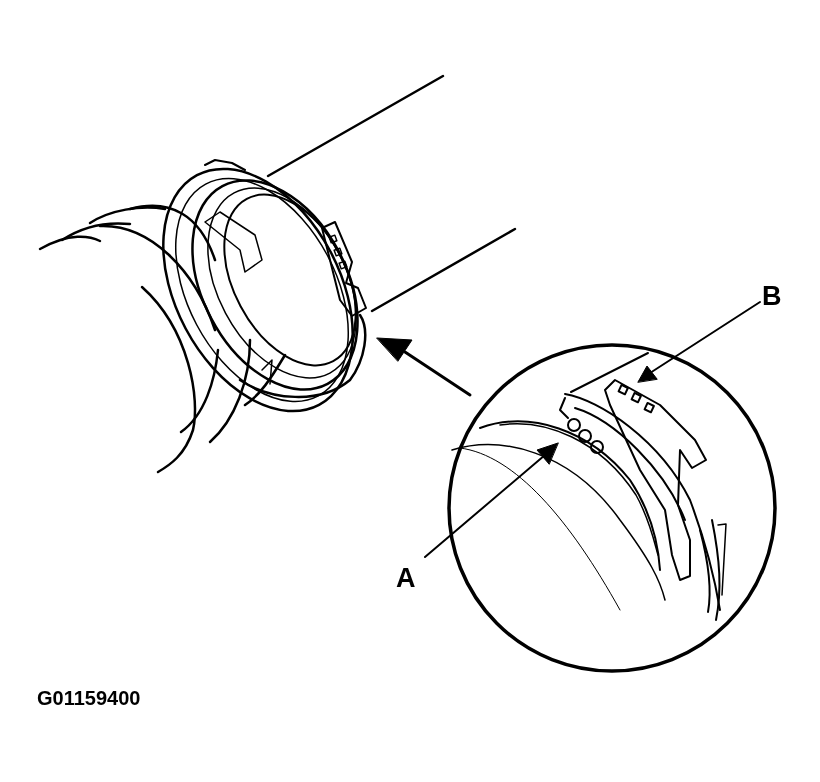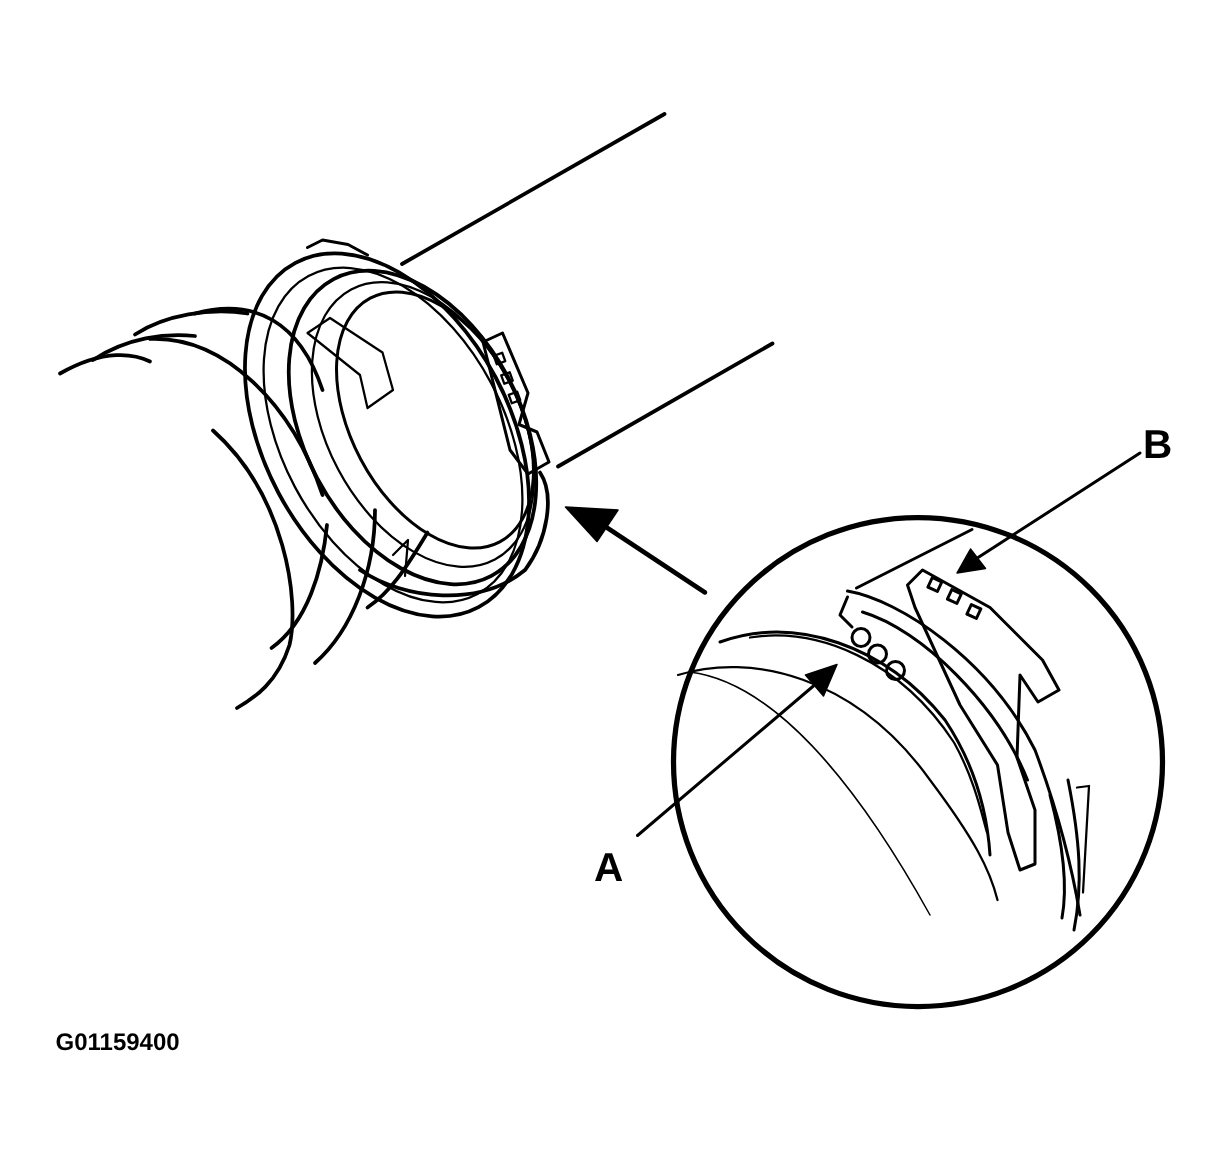--- a/index.html
+++ b/index.html
@@ -15,21 +15,21 @@
     width: 820px; height: 782px;
   }
   .label {
     position: absolute;
     font-family: "Liberation Sans", sans-serif;
     font-weight: bold;
     color: #000000;
     line-height: 1;
   }
   .callout { font-size: 27px; }
-  .code { font-size: 16px; font-weight: bold; }
+  .code { font-size: 20px; font-weight: bold; }
 </style>
 </head>
 <body>
 
 <div class="canvas">
   <svg class="art" viewBox="0 0 820 782" fill="none" stroke="#000" stroke-linecap="round" stroke-linejoin="round">
 
     <g stroke-width="2.5">
       <line x1="268" y1="176" x2="443" y2="76"></line>
       <line x1="372" y1="311" x2="515" y2="229"></line>

